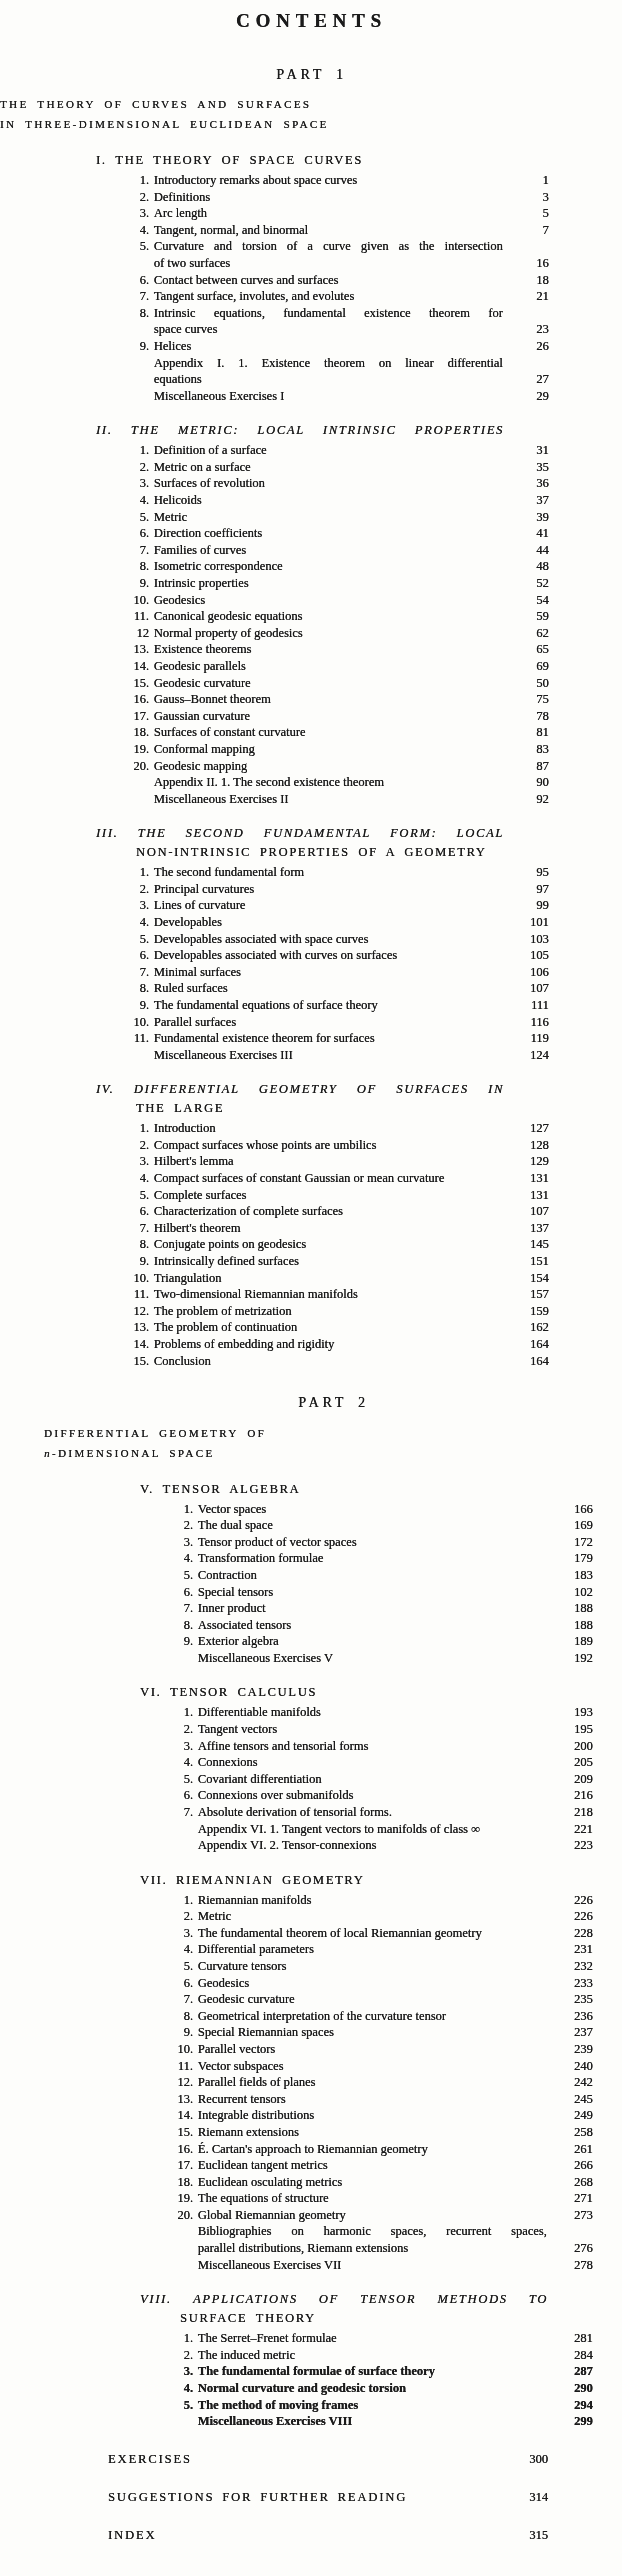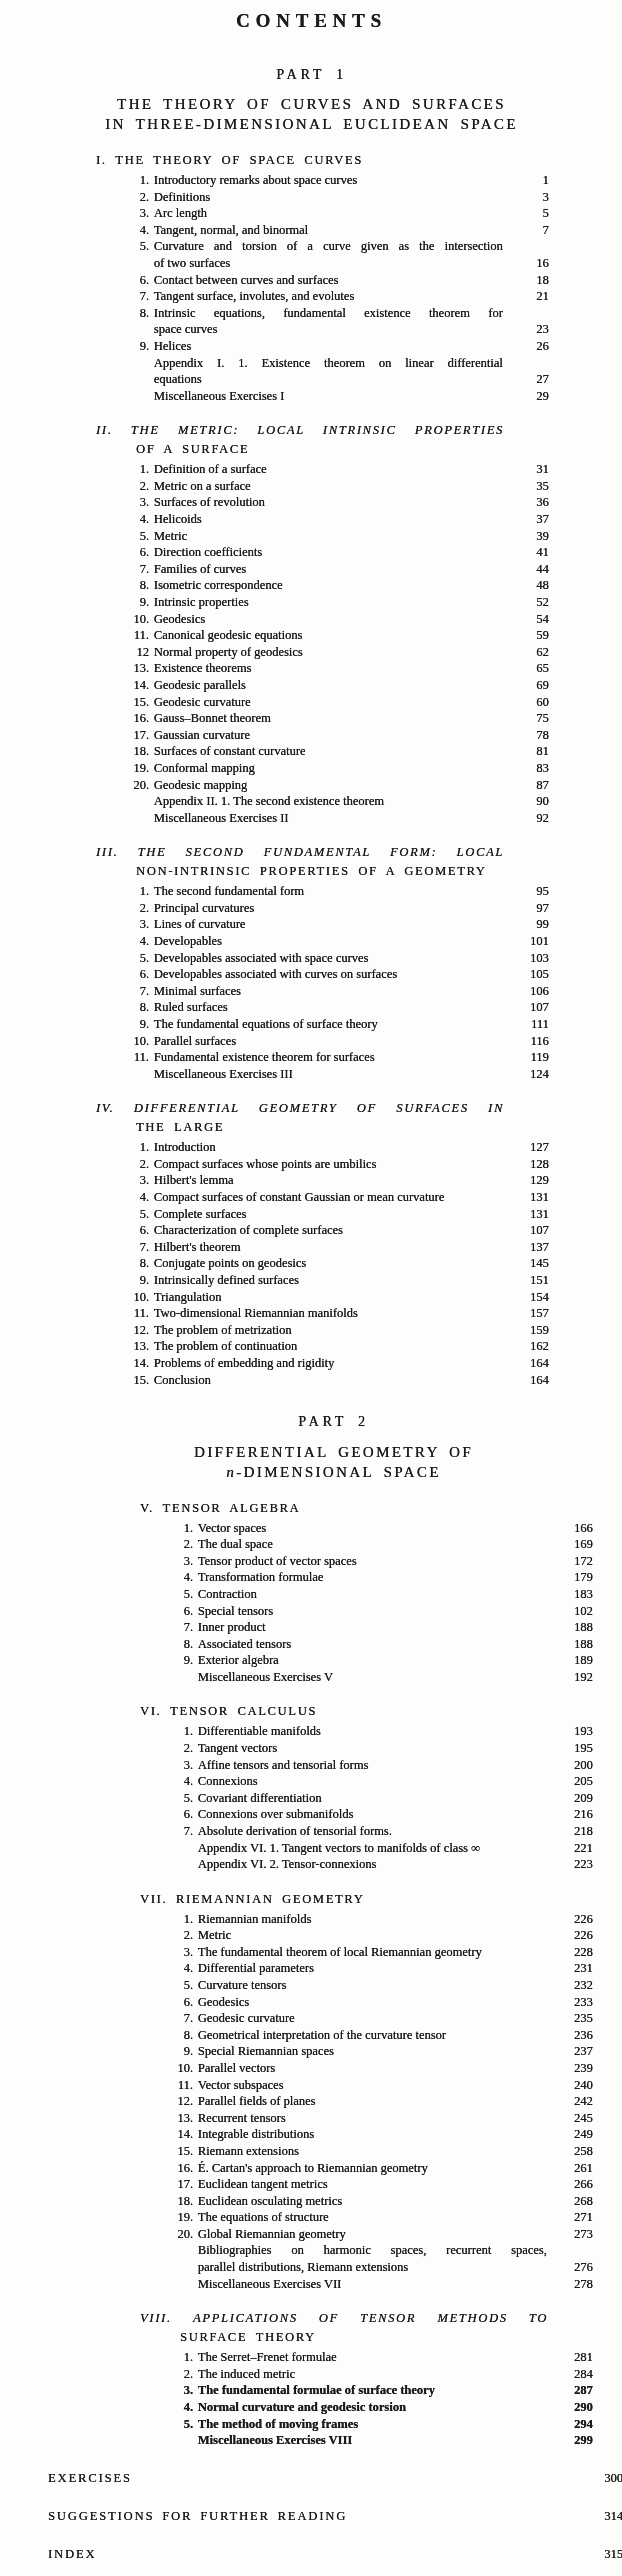--- a/index.html
+++ b/index.html
@@ -13,21 +13,21 @@
   }
   .doc-title{
     margin:7.7px 0 33px 0;text-align:center;
     font-size:19px;font-weight:bold;letter-spacing:5.8px;line-height:25px;
   }
   .part-label{
     text-align:center;font-size:14px;letter-spacing:3.8px;
     line-height:17px;margin-bottom:11.5px;word-spacing:3.8px;
   }
   .part-title{margin-bottom:15.3px;}
-  .pt-line{text-align:center;font-size:15px;letter-spacing:2.4px;line-height:20px;word-spacing:3.8px;}
+  .pt-line{font-size:11px;letter-spacing:2.4px;line-height:20px;word-spacing:3.8px;}
   .part2{margin-top:25px;margin-left:44px;}
 
   .chapter{margin-top:17px;}
   .chead{margin-left:96px;width:408px;margin-bottom:1.9px;}
   .hline{
     font-size:12.5px;letter-spacing:1.7px;word-spacing:3.8px;
     line-height:19px;height:19px;
   }
   .hline.just{text-align:justify;overflow:hidden;white-space:normal;font-style:italic;}
   .hline.just::after{content:"";display:inline-block;width:100%;}
@@ -36,21 +36,21 @@
 
   .row{display:flex;align-items:flex-start;padding-right:75px;}
   .row.bold{font-weight:bold;}
   .no{flex:none;width:149px;text-align:right;line-height:16.6px;}
   .titl{flex:none;width:349px;margin-left:4.8px;}
   .tline{height:16.6px;line-height:16.6px;white-space:nowrap;}
   .tline.just{white-space:normal;overflow:hidden;text-align:justify;}
   .tline.just::after{content:"";display:inline-block;width:100%;}
   .pg{flex:none;width:46px;text-align:right;line-height:16.6px;align-self:flex-end;}
 
-  .bmrow{display:flex;margin-left:48px;margin-top:21px;}
+  .bmrow{display:flex;margin-left:108px;margin-top:21px;padding-right:75px;}
   .bmtitle{flex:1;letter-spacing:1.9px;word-spacing:2.9px;line-height:17px;font-size:12.5px;}
   .bmrow .pg{align-self:flex-end;}
   i{font-style:italic;}
 </style>
 </head>
 <body>
 
 <div class="page">
   <h1 class="doc-title">CONTENTS</h1>
   <div id="toc-body">
@@ -141,21 +141,20 @@
             <div class="no"></div>
             <div class="titl">
               <div class="tline">Miscellaneous Exercises I</div>
             </div>
             <div class="pg">29</div>
           </div>
         </div>
         <div class="chapter">
           <div class="chead">
             <div class="hline just"><span class="roman">II.</span>&nbsp;THE METRIC: LOCAL INTRINSIC PROPERTIES</div>
-            <div class="hline hcont">OF A SURFACE</div>
           </div>
           <div class="row">
             <div class="no">1.</div>
             <div class="titl">
               <div class="tline">Definition of a surface</div>
             </div>
             <div class="pg">31</div>
           </div>
           <div class="row">
             <div class="no">2.</div>
@@ -246,21 +245,21 @@
             <div class="titl">
               <div class="tline">Geodesic parallels</div>
             </div>
             <div class="pg">69</div>
           </div>
           <div class="row">
             <div class="no">15.</div>
             <div class="titl">
               <div class="tline">Geodesic curvature</div>
             </div>
-            <div class="pg">60</div>
+            <div class="pg">50</div>
           </div>
           <div class="row">
             <div class="no">16.</div>
             <div class="titl">
               <div class="tline">Gauss–Bonnet theorem</div>
             </div>
             <div class="pg">75</div>
           </div>
           <div class="row">
             <div class="no">17.</div>

